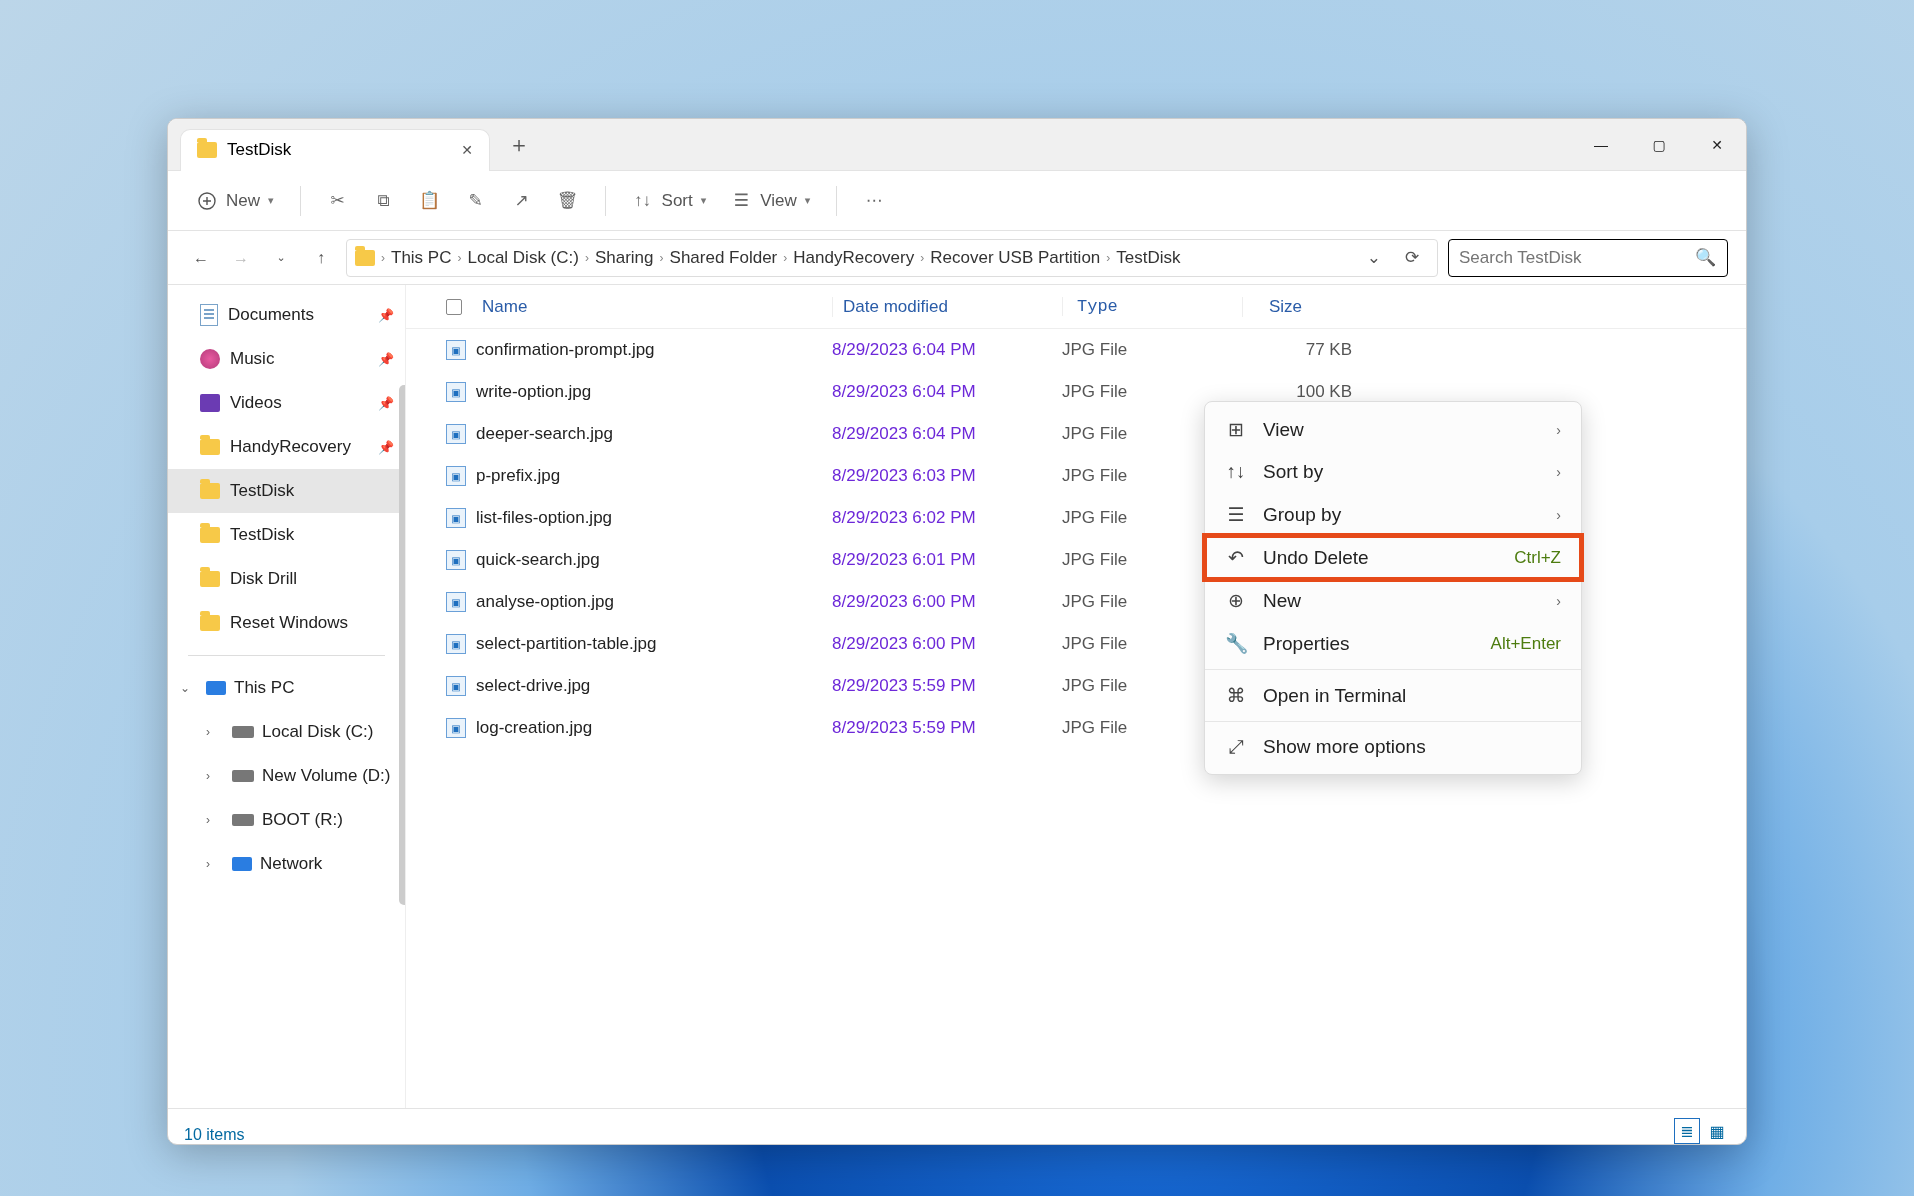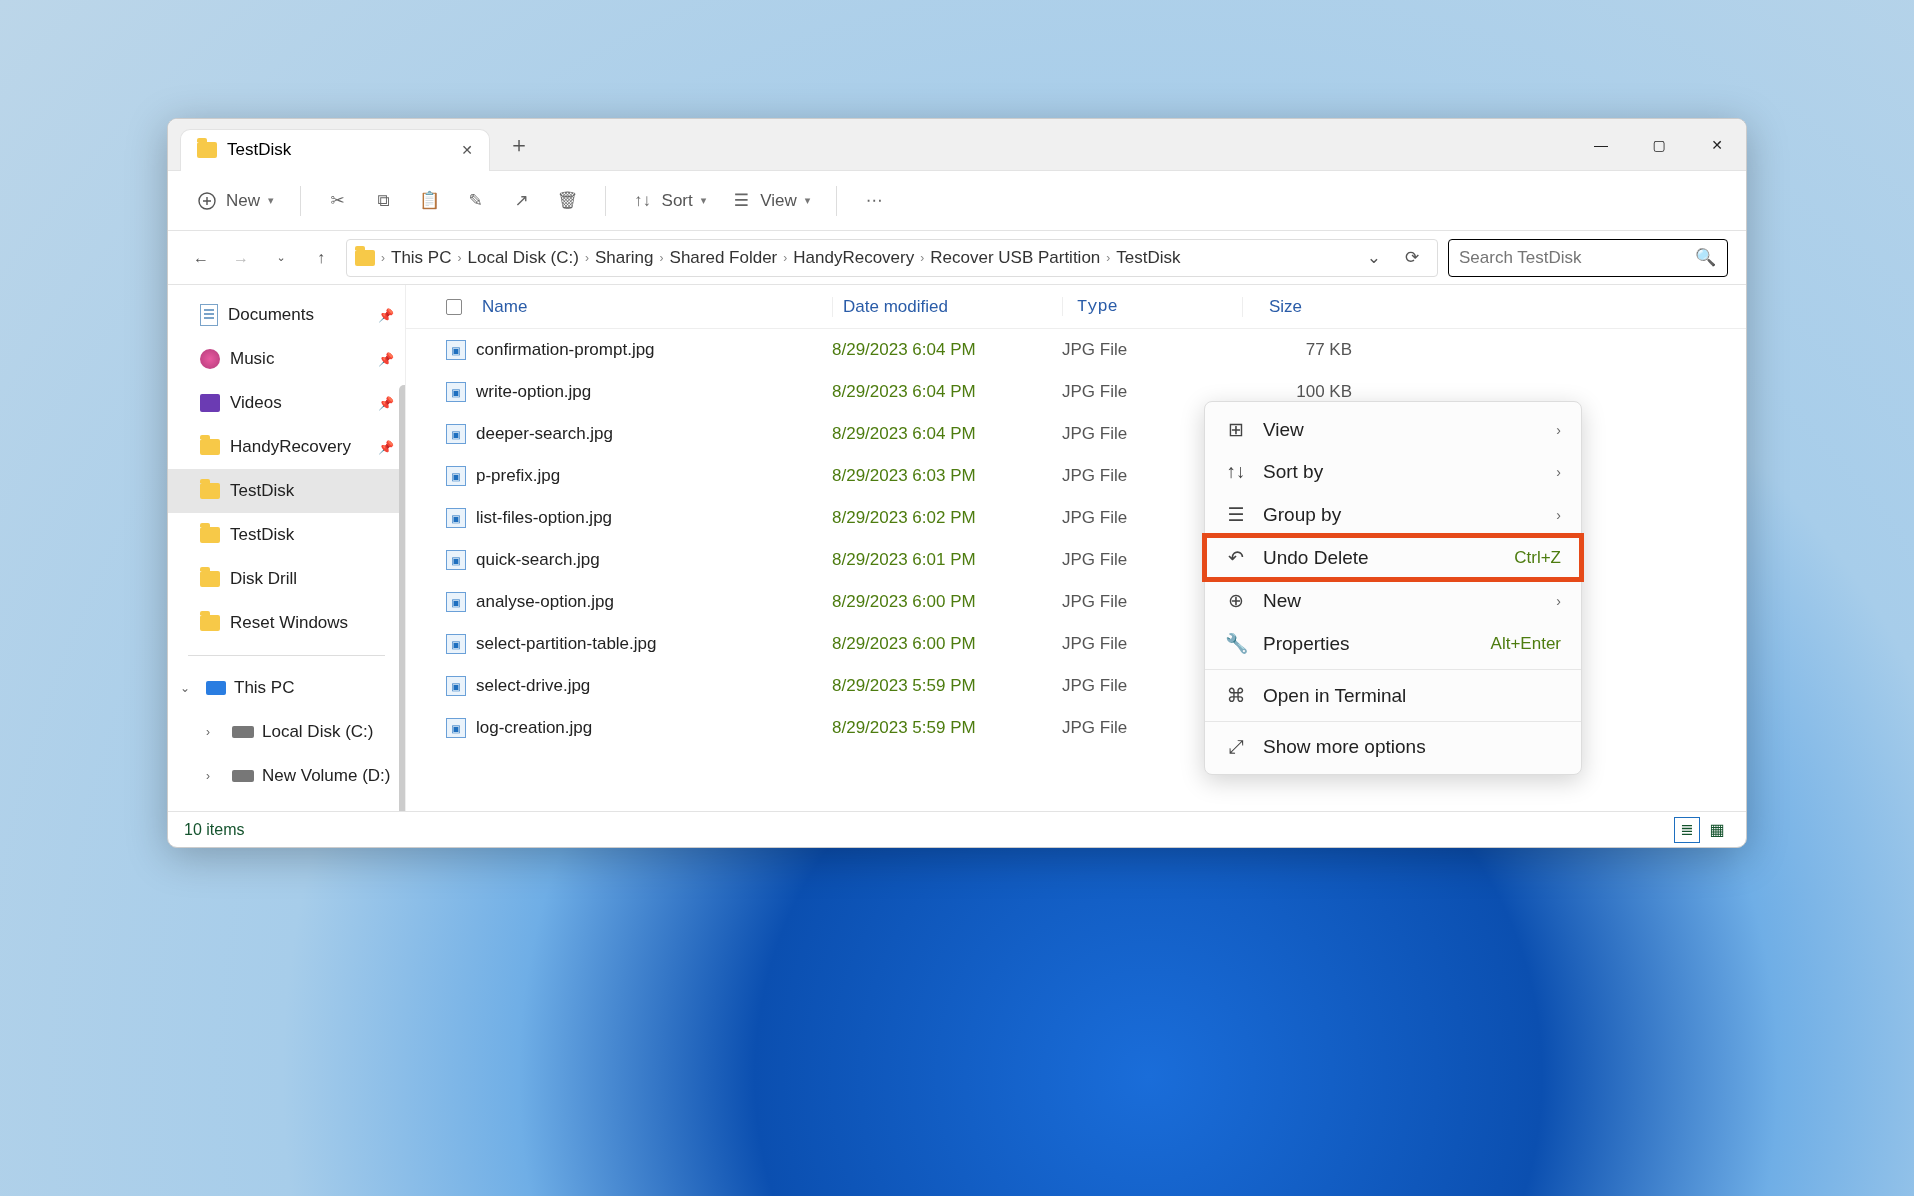--- a/index.html
+++ b/index.html
@@ -3,21 +3,21 @@
 <meta charset="utf-8">
 <style>
 * { margin:0; padding:0; box-sizing:border-box; font-family:"Segoe UI",sans-serif; }
 body {
   width:1914px; height:1196px;
   background:radial-gradient(circle at 60% 90%,#1a6dd9 0%,#0b4fb0 25%,#6faee6 40%,#a7cdea 55%,#bcd6e9 100%);
   display:flex; align-items:flex-start; justify-content:center;
   padding-top:118px;
 }
 .window {
-  width:1580px; height:730px;
+  width:1580px; height:1027px;
   background:#fff;
   border-radius:10px;
   box-shadow:0 8px 40px rgba(0,0,0,.25);
   display:flex; flex-direction:column;
   border:1px solid #ccc;
   overflow:hidden;
 }
 .titlebar {
   height:52px; background:#f0f0f0;
   display:flex; align-items:center;
@@ -86,21 +86,21 @@
 .col-date { width:230px; border-left:1px solid #eee; padding-left:10px;}
 .col-type { width:180px; border-left:1px solid #eee; padding-left:14px;font-family:Liberation Mono, monospace;}
 .col-size { width:130px; border-left:1px solid #eee; padding-left:26px;}
 .cols .hdr { color:#2a5ca8; cursor:pointer; }
 .checkbox { width:16px; height:16px; border:1px solid #888; border-radius:2px; }
 .row {
   display:flex; height:42px; align-items:center; font-size:17px; color:#222;
   padding-left:40px;
 }
 .row .c-name { width:386px; display:flex; align-items:center; gap:10px; }
-.row .c-date { width:230px; color:#4d7c0f; }
+.row .c-date { width:230px; color:#6d28d9; }
 .row .c-type { width:180px; color:#555; }
 .row .c-size { width:130px; color:#555; text-align:right; padding-right:20px; }
 .file-ico {
   width:20px; height:20px; border:1px solid #6aa0d8; background:#eaf3fb;
   display:flex; align-items:center; justify-content:center; font-size:10px; color:#1e6fbf;
 }
 .ctx {
   position:absolute; left:798px; top:116px; width:378px;
   background:#fcfcfc; border:1px solid #ddd; border-radius:8px;
   box-shadow:0 6px 24px rgba(0,0,0,.18);
@@ -110,21 +110,21 @@
   display:flex; align-items:center; gap:16px; padding:10px 20px;
   cursor:pointer;
 }
 .ctx-item .sc { margin-left:auto; color:#4d7c0f; font-size:17px; }
 .ctx-item .chev { margin-left:auto; color:#666; font-size:14px; }
 .ctx-sep { height:1px; background:#e6e6e6; margin:4px 0; }
 .ctx-ico { width:22px; text-align:center; color:#444; }
 .highlight { outline:5px solid #e64a19; outline-offset:-2px; }
 .status {
   height:36px; border-top:1px solid #e3e3e3;
-  display:flex; align-items:center; padding:0 16px; font-size:16px; color:#14532d;
+  display:flex; align-items:flex-end; padding:0 16px; font-size:16px; color:#0369a1;
 }
 .status .views { margin-left:auto; display:flex; gap:4px; }
 .status .views div { width:26px; height:26px; border:1px solid transparent; display:flex; align-items:center; justify-content:center; cursor:pointer;}
 .status .views .active { border:1px solid #1e6fbf; }
 .scroll-thumb { position:absolute; right:-4px; top:100px; width:10px; height:520px; background:#ccc; border-radius:5px; }
 .icon-folder { width:20px; height:16px; background:#f7c948; border-radius:2px; position:relative; }
 .icon-folder::before { content:""; position:absolute; top:-4px; left:0; width:10px; height:4px; background:#f7c948; border-radius:2px 2px 0 0;}
 .icon-doc { width:18px;height:22px;background:#fff;border:1px solid #7aa3c9; position:relative;}
 .icon-doc::after{content:"";position:absolute;left:3px;right:3px;top:4px;height:2px;background:#7aa3c9;box-shadow:0 4px 0 #7aa3c9,0 8px 0 #7aa3c9;}
 .icon-music{width:20px;height:20px;border-radius:50%;background:radial-gradient(circle,#e85aa0,#b43a7a);}

